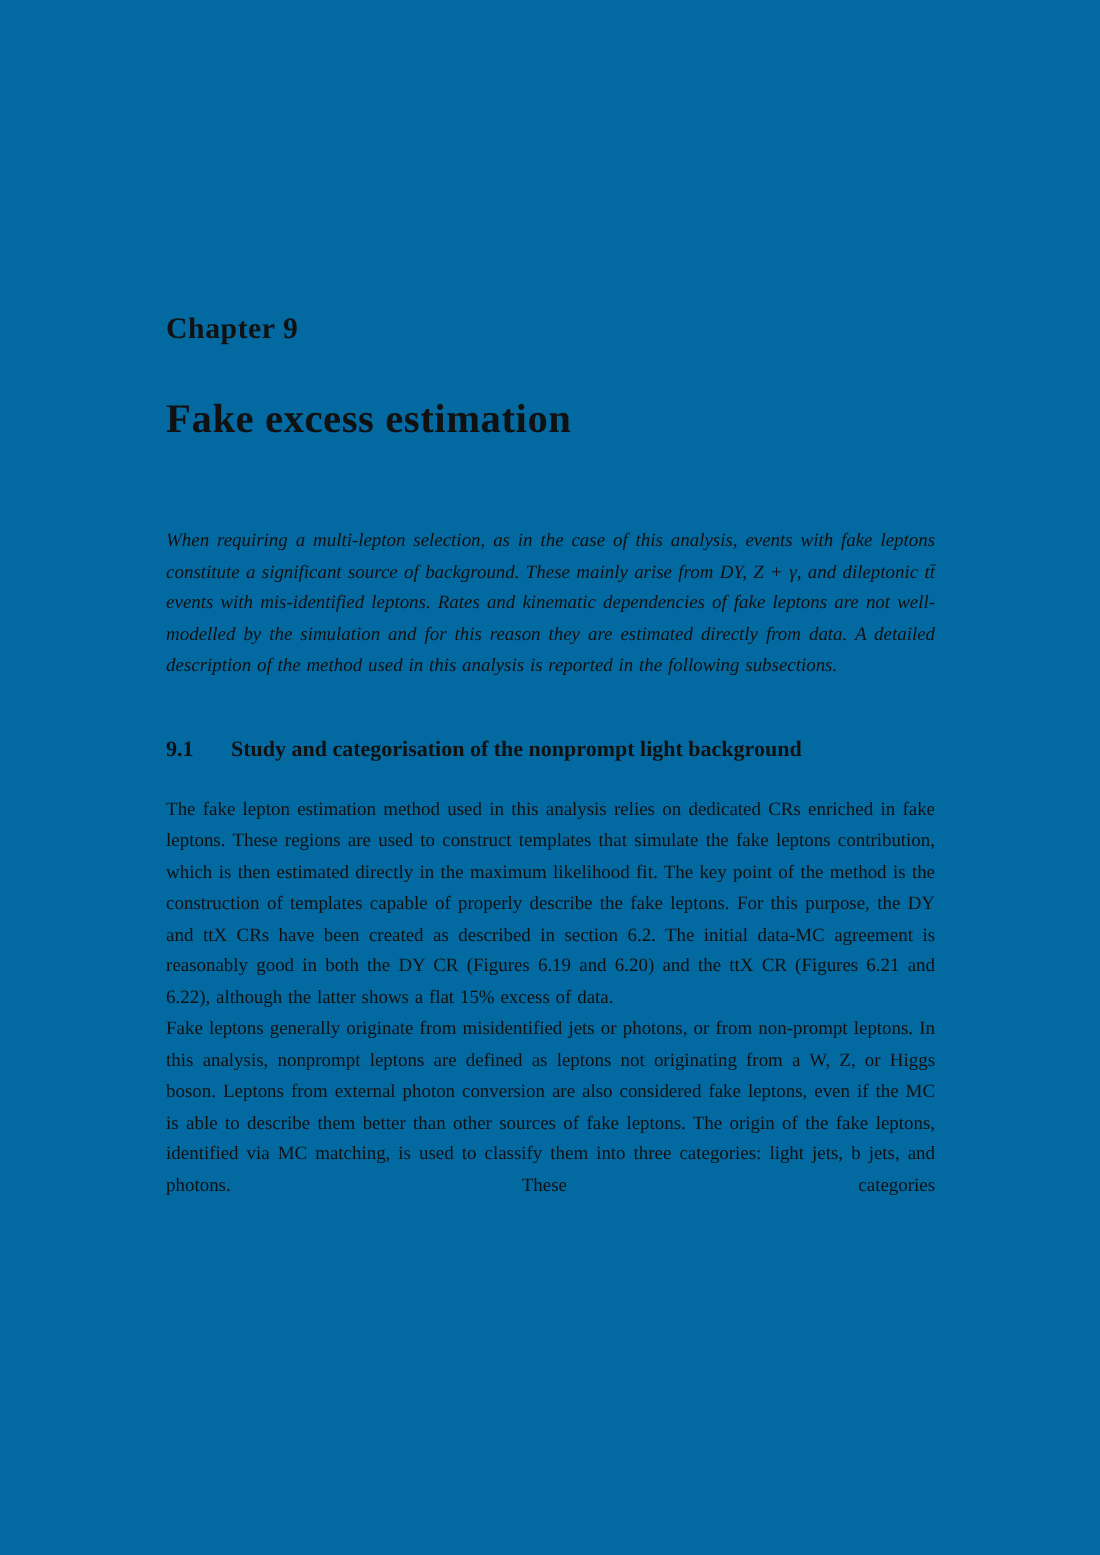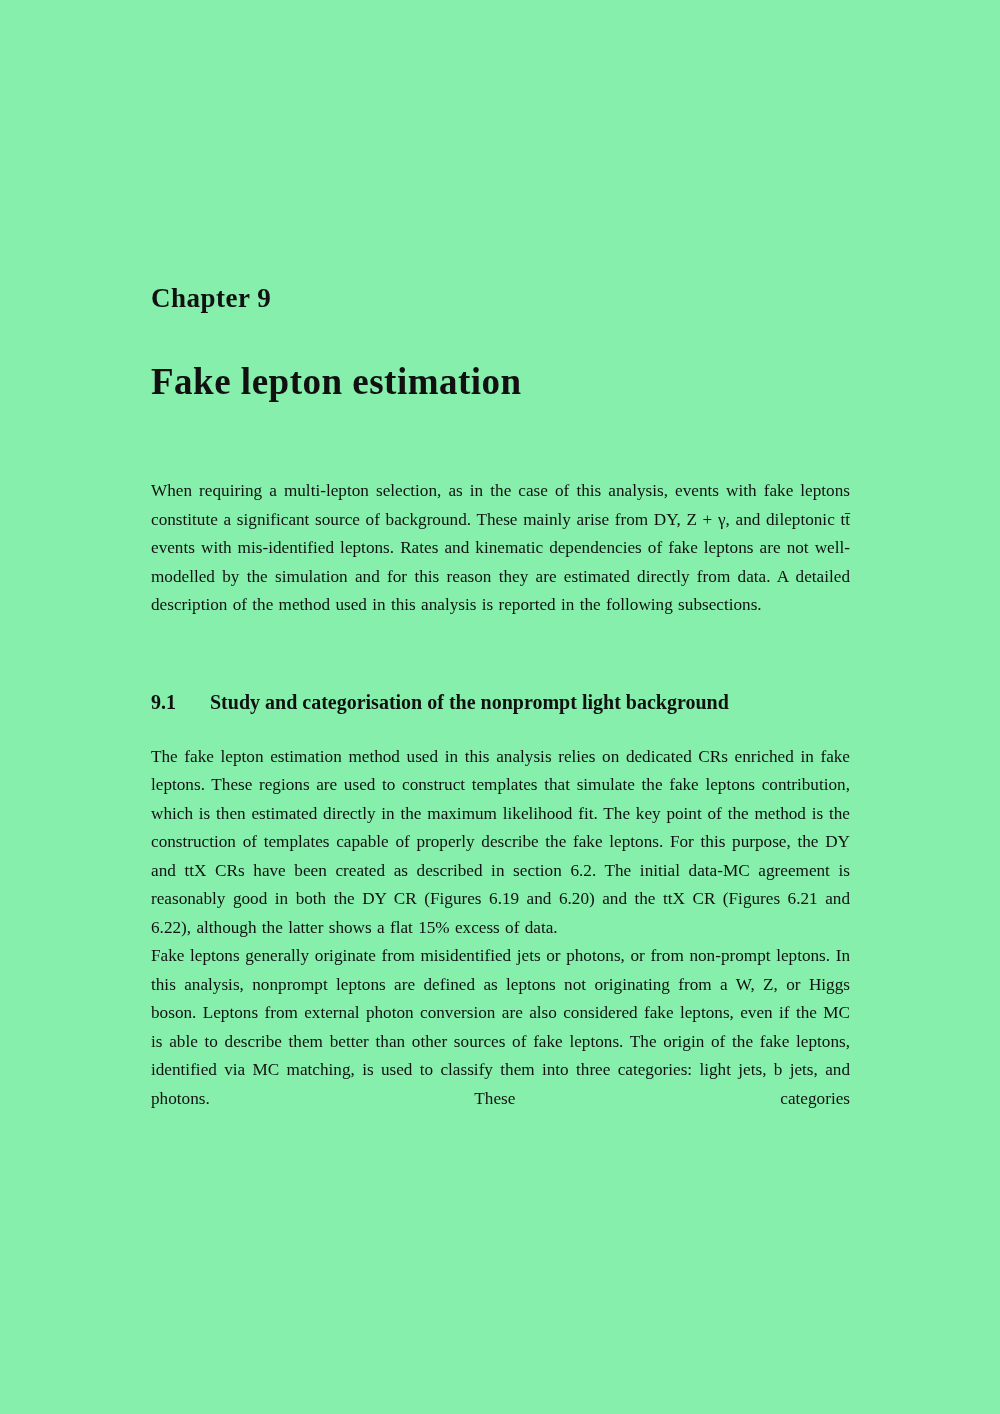--- a/index.html
+++ b/index.html
@@ -4,21 +4,21 @@
 <style>
   html, body {
     margin: 0;
     padding: 0;
     background: #ffffff;
   }
   .page {
     position: relative;
     width: 1000px;
     height: 1414px;
-    background: #86efac;
+    background: #0369a1;
     font-family: "Liberation Serif", "DejaVu Serif", serif;
     color: #111111;
     overflow: hidden;
   }
   .content {
     position: absolute;
     left: 151px;
     top: 283px;
     width: 699px;
   }
@@ -35,21 +35,22 @@
     margin: 0 0 74px 0;
   }
   .para {
     font-size: 17.2px;
     line-height: 28.5px;
     text-align: justify;
     margin: 0;
     word-spacing: 1px;
   }
   .para-intro {
-    margin-bottom: 67px;
+    margin-bottom: 46px;
+    font-style: italic;
   }
   .para-continued {
     text-align-last: justify;
   }
   .section-heading {
     display: flex;
     align-items: flex-end;
     font-size: 20px;
     font-weight: bold;
     line-height: 30px;
@@ -72,21 +73,21 @@
   }
 </style>
 </head>
 <body>
 
 <div class="page">
   <div class="content">
 
     <div class="chapter-label">Chapter 9</div>
 
-    <h1 class="doc-title">Fake lepton estimation</h1>
+    <h1 class="doc-title">Fake excess estimation</h1>
 
     <p class="para para-intro">When requiring a multi-lepton selection, as in the case of this analysis, events with fake leptons constitute a significant source of background. These mainly arise from DY, Z + γ, and dileptonic tt̄ events with mis-identified leptons. Rates and kinematic dependencies of fake leptons are not well-modelled by the simulation and for this reason they are estimated directly from data. A detailed description of the method used in this analysis is reported in the following subsections.</p>
 
     <div class="section-heading">
       <span class="section-number">9.1</span>
       <span class="section-title">Study and categorisation of the nonprompt light background</span>
     </div>
 
     <p class="para">The fake lepton estimation method used in this analysis relies on dedicated CRs enriched in fake leptons. These regions are used to construct templates that simulate the fake leptons contribution, which is then estimated directly in the maximum likelihood fit. The key point of the method is the construction of templates capable of properly describe the fake leptons. For this purpose, the DY and ttX CRs have been created as described in section 6.2. The initial data-MC agreement is reasonably good in both the DY CR (Figures 6.19 and 6.20) and the ttX CR (Figures 6.21 and 6.22), although the latter shows a flat 15% excess of data.</p>
 

